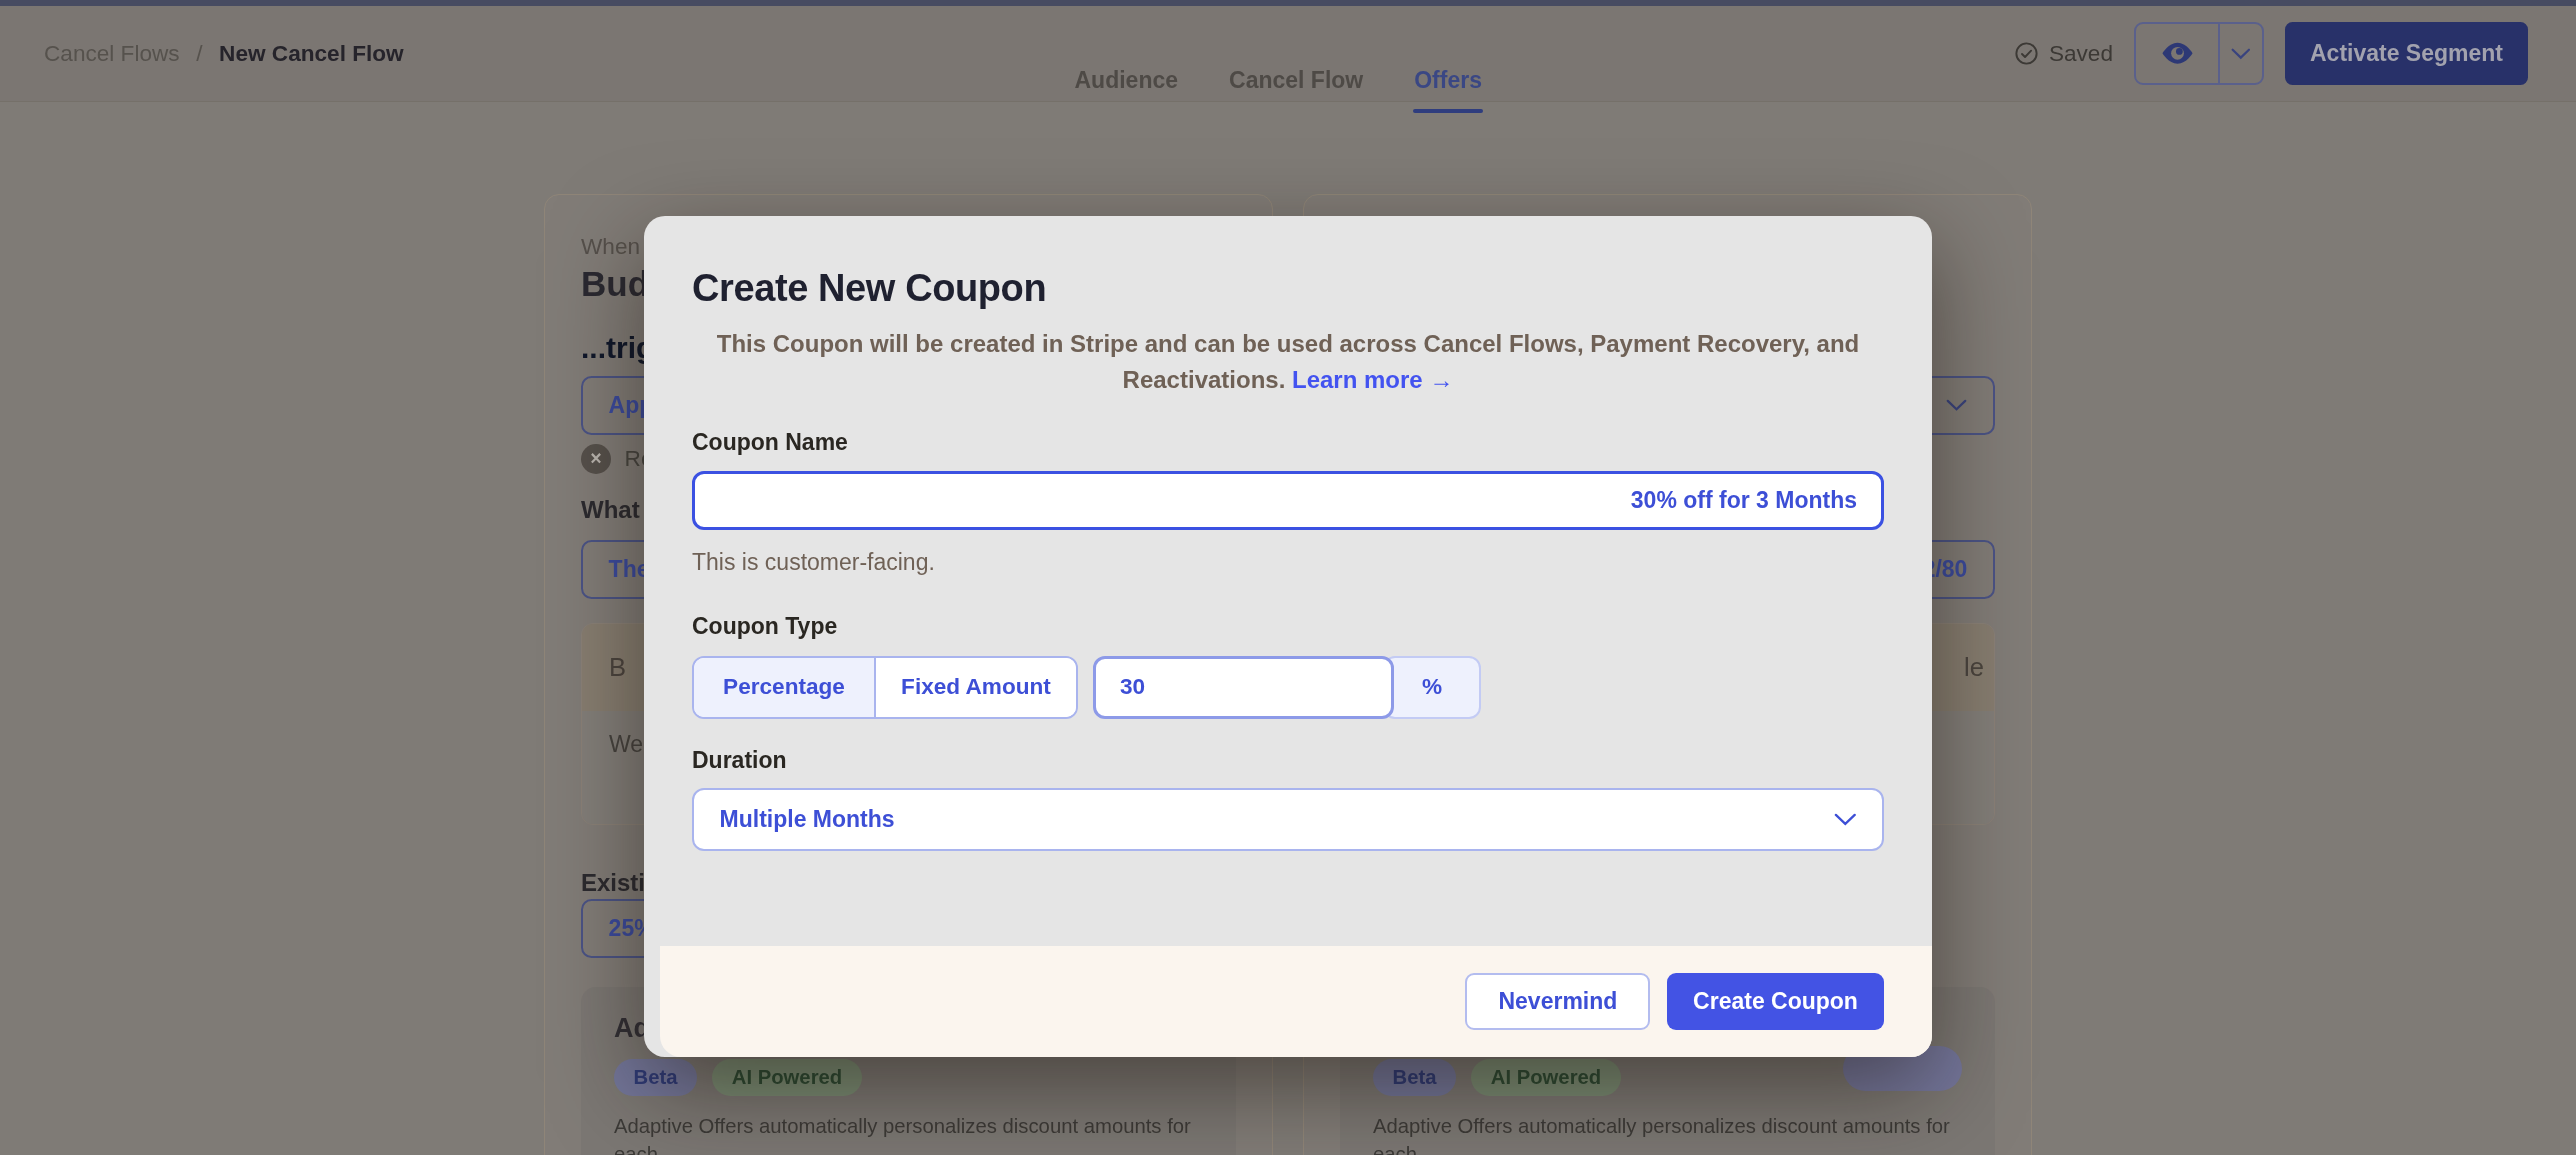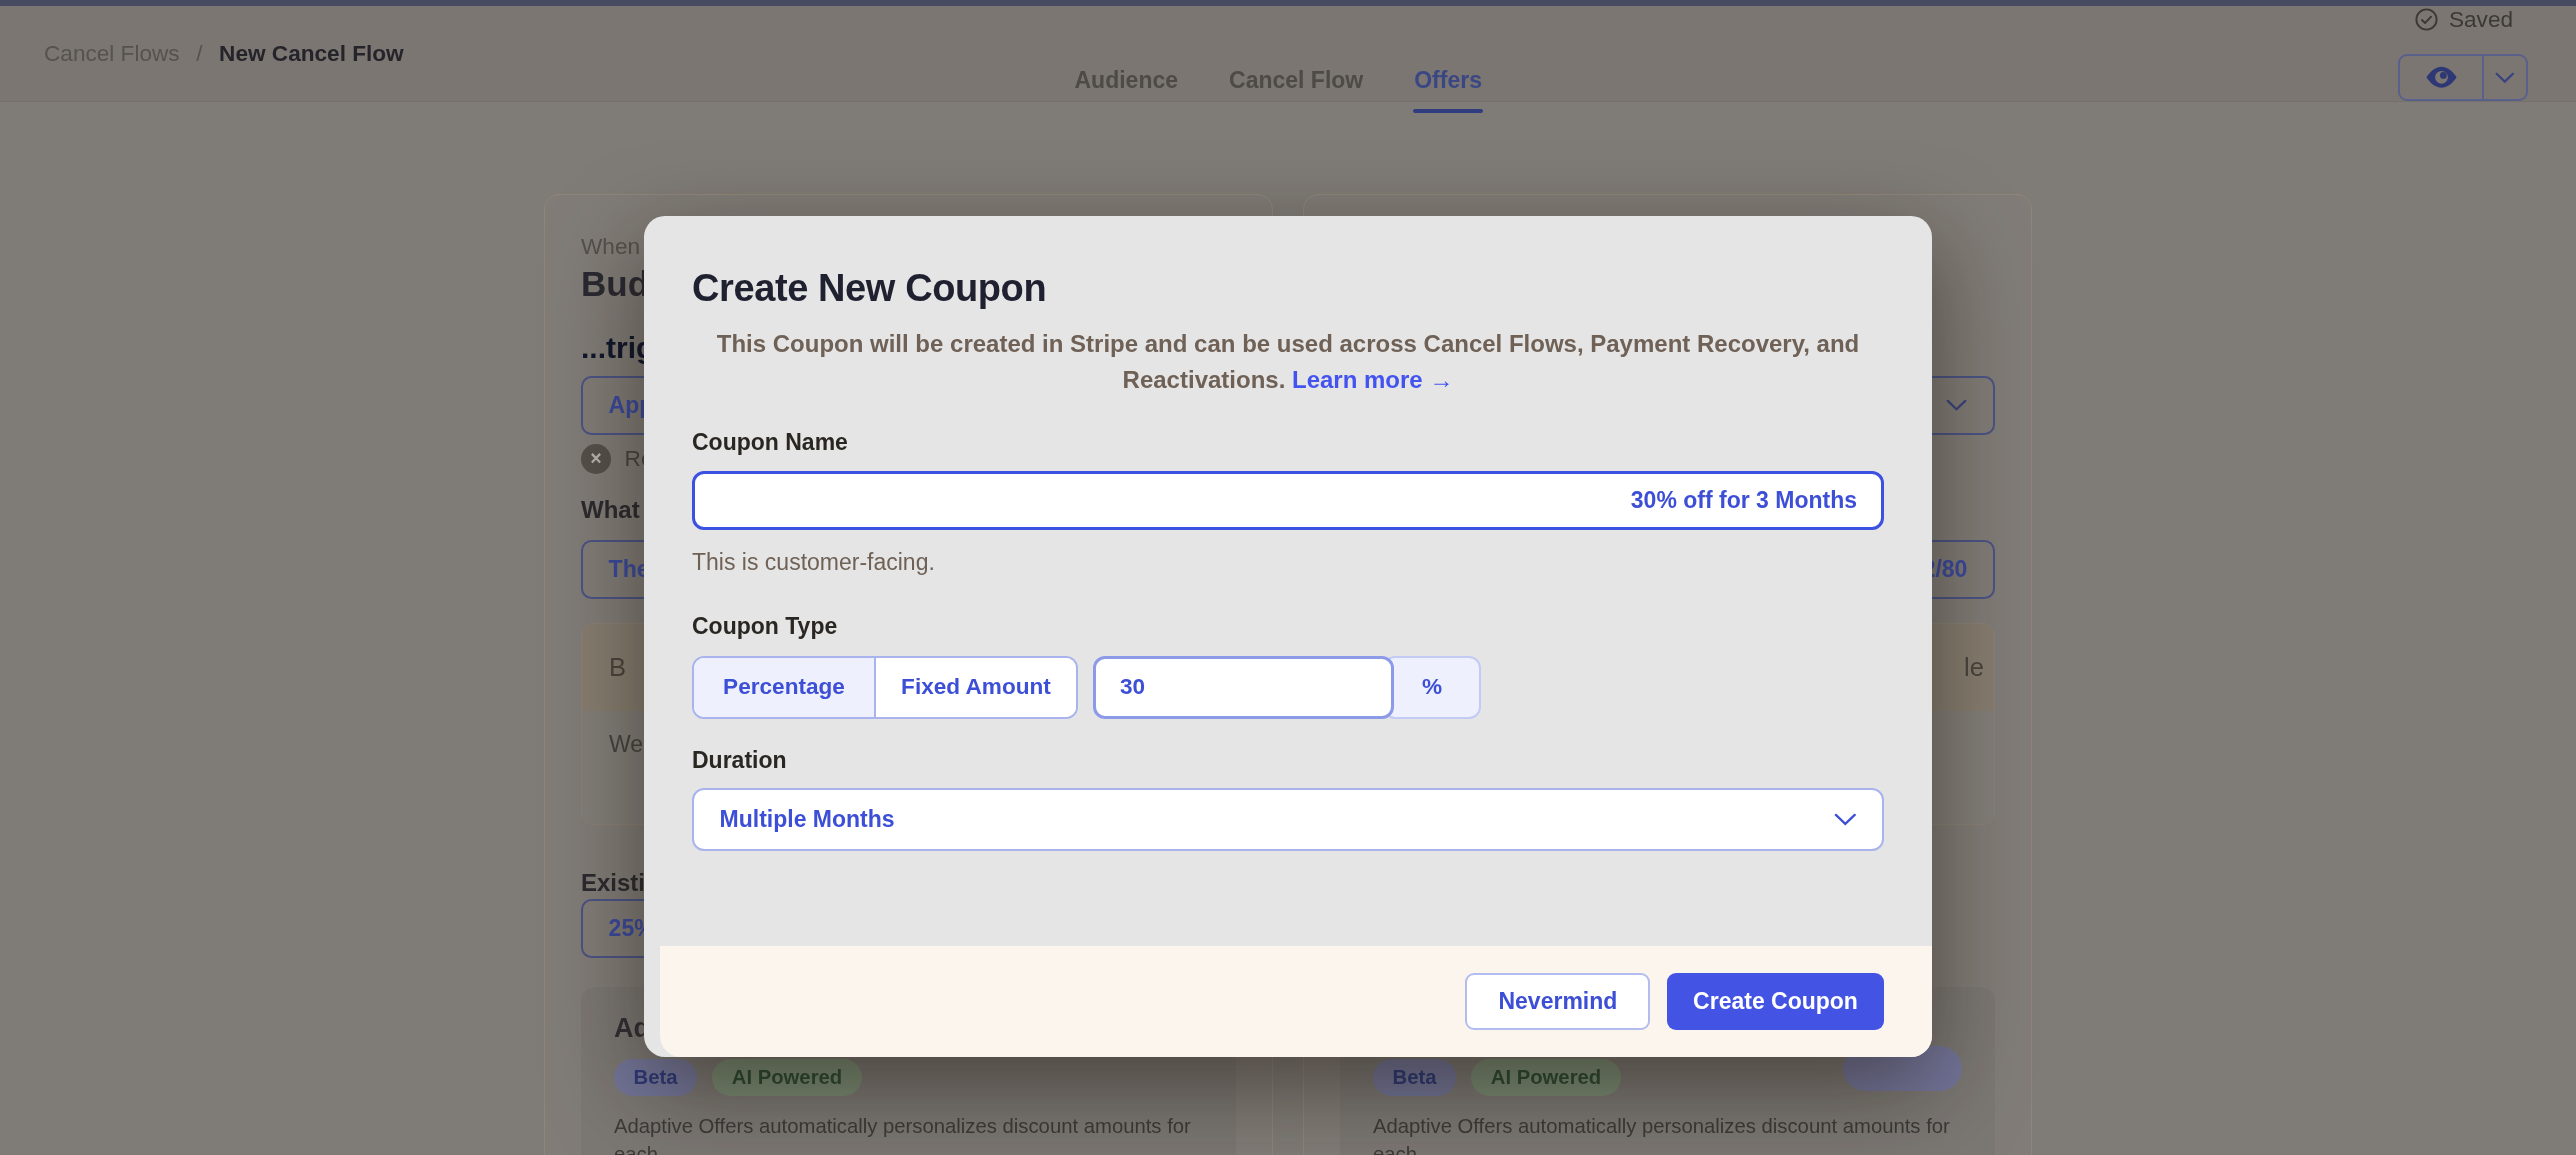--- a/index.html
+++ b/index.html
@@ -14,21 +14,21 @@
   .breadcrumb { position:absolute; left:44px; top:0; height:100%; display:flex; align-items:center; gap:16.6px; font-size:22.6px; }
   .crumb-parent { color:#56524D; }
   .crumb-sep { color:#56524D; }
   .crumb-current { color:#26242B; font-weight:700; }
 
   .tabs { position:absolute; left:1073px; top:0; height:100%; display:flex; align-items:flex-end; gap:48px; }
   .tab { position:relative; font-size:23px; font-weight:700; color:#4E4A46; padding:7.5px 1.5px; cursor:default; }
   .tab.active { color:#3A4784; }
   .tab .underline { position:absolute; left:0; right:0; bottom:-12px; height:4.5px; background:#2F3D7E; border-radius:2.3px; }
 
-  .header-actions { position:absolute; right:48px; top:0; height:100%; display:flex; align-items:center; gap:21px;flex-direction:column; }
+  .header-actions { position:absolute; right:48px; top:0; height:100%; display:flex; align-items:center; gap:21px; }
   .saved { display:flex; align-items:center; gap:9px; font-size:22.6px; color:#3C3935; }
   .saved svg { display:block; }
   .split-btn { width:130px; height:63px; border:2.3px solid #5A608C; border-radius:9px; display:flex; overflow:hidden; }
   .split-main { flex:1; display:flex; align-items:center; justify-content:center; }
   .split-caret { width:44px; border-left:2.3px solid #5A608C; display:flex; align-items:center; justify-content:center; color:#39437E; }
   .btn-activate { width:243px; height:63px; border:none; border-radius:7.5px; background:#283169; color:#A2A2AE; font-size:23px; font-weight:700; font-family:inherit; }
 
   
   .card { position:absolute; top:194px; width:729px; height:1130px; background:#817C77; border:1.5px solid #8F8578; border-radius:15px; }
   .card.left { left:544px; }
@@ -129,20 +129,21 @@
             <circle cx="24.5" cy="12.5" r="4.5" fill="#2D3875"></circle>
           </svg>
         </div>
         <div class="split-caret">
           <svg width="19.6" height="12" viewBox="0 0 30 18" fill="none" stroke="currentColor" stroke-width="3.4" stroke-linecap="round">
               <path d="M2.5 2.5 L15 14.5 L27.5 2.5"></path>
             </svg>
         </div>
       </div>
 
+      <button class="btn-activate">Activate Segment</button>
     </div>
   </div>
 
   <div class="card left">
     <div class="card-inner">
       <div class="dim-small" style="top:39px;">When a</div>
       <div class="dim-h1" style="top:69px;">Budg</div>
       <div class="dim-text" style="top:136px;">...trigg</div>
       <div class="dd-dim" style="top:181px;">App</div>
       <div class="remove-row" style="top:249px;">

